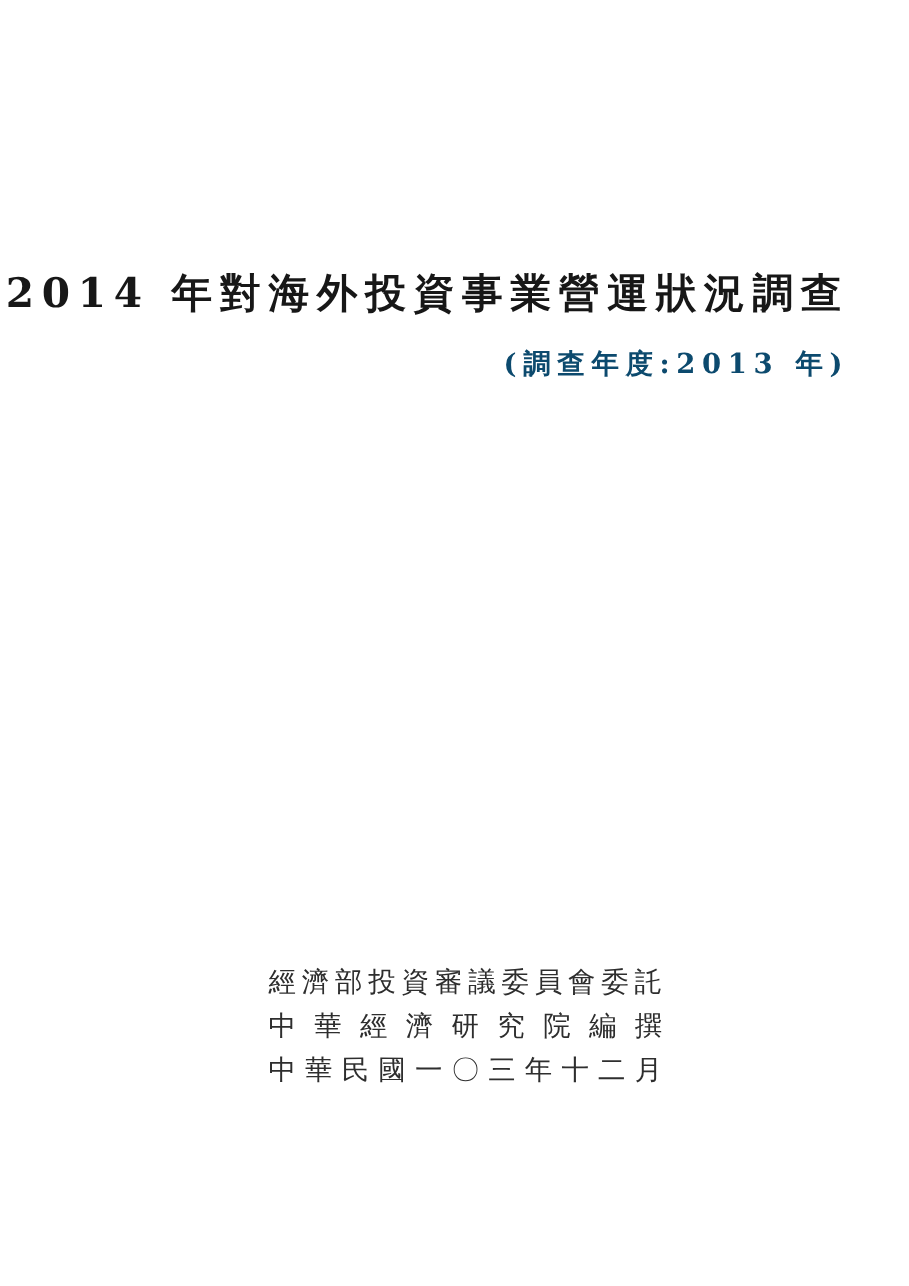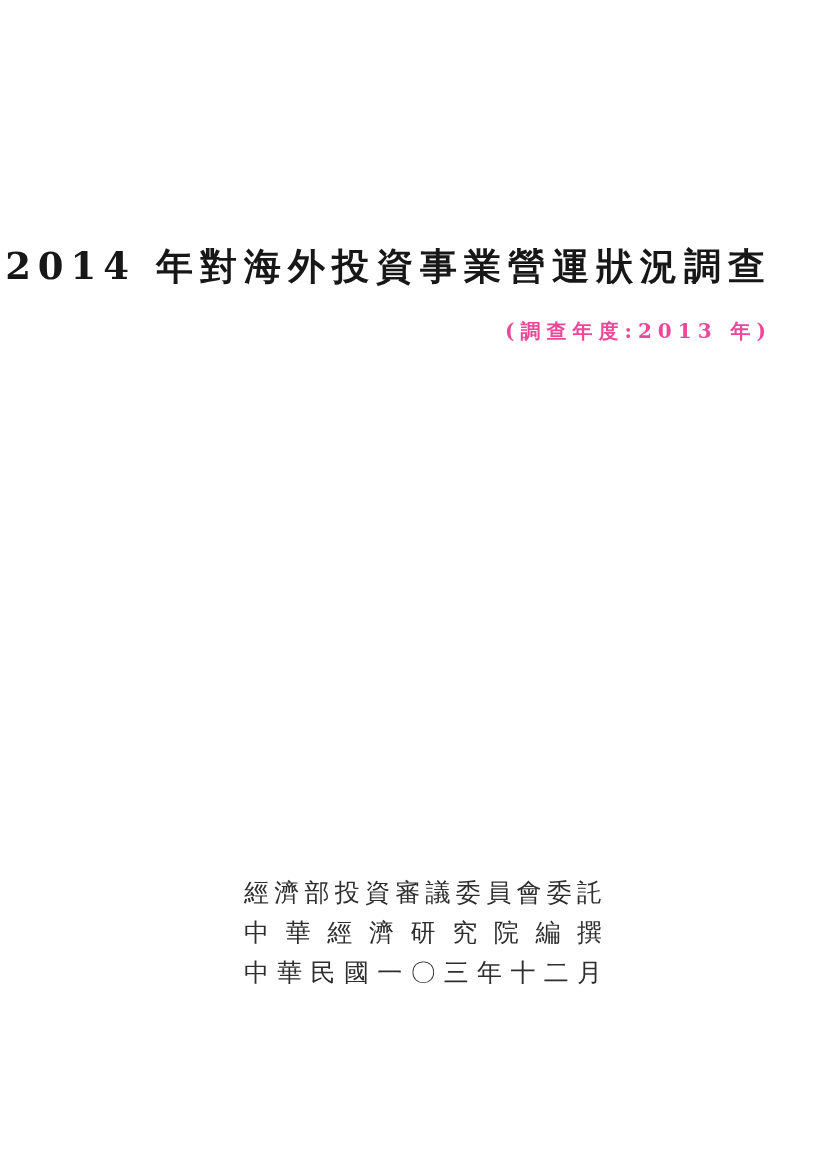--- a/index.html
+++ b/index.html
@@ -31,26 +31,26 @@
   .title-line {
     font-size: 37px;
     font-weight: bold;
     letter-spacing: 7px;
     line-height: 52px;
     white-space: nowrap;
     color: #171717;
   }
   .subtitle-line {
     margin-top: 17px;
-    font-size: 20px;
+    font-size: 25px;
     font-weight: bold;
     letter-spacing: 6px;
     line-height: 44px;
     white-space: nowrap;
-    color: #ec4899;
+    color: #0c4a6e;
   }
   
   .publisher-block {
     position: absolute;
     top: 872px;
     left: 50%;
     transform: translateX(calc(-50% + 10px));
     width: 358px;
   }
   .pub-line {

